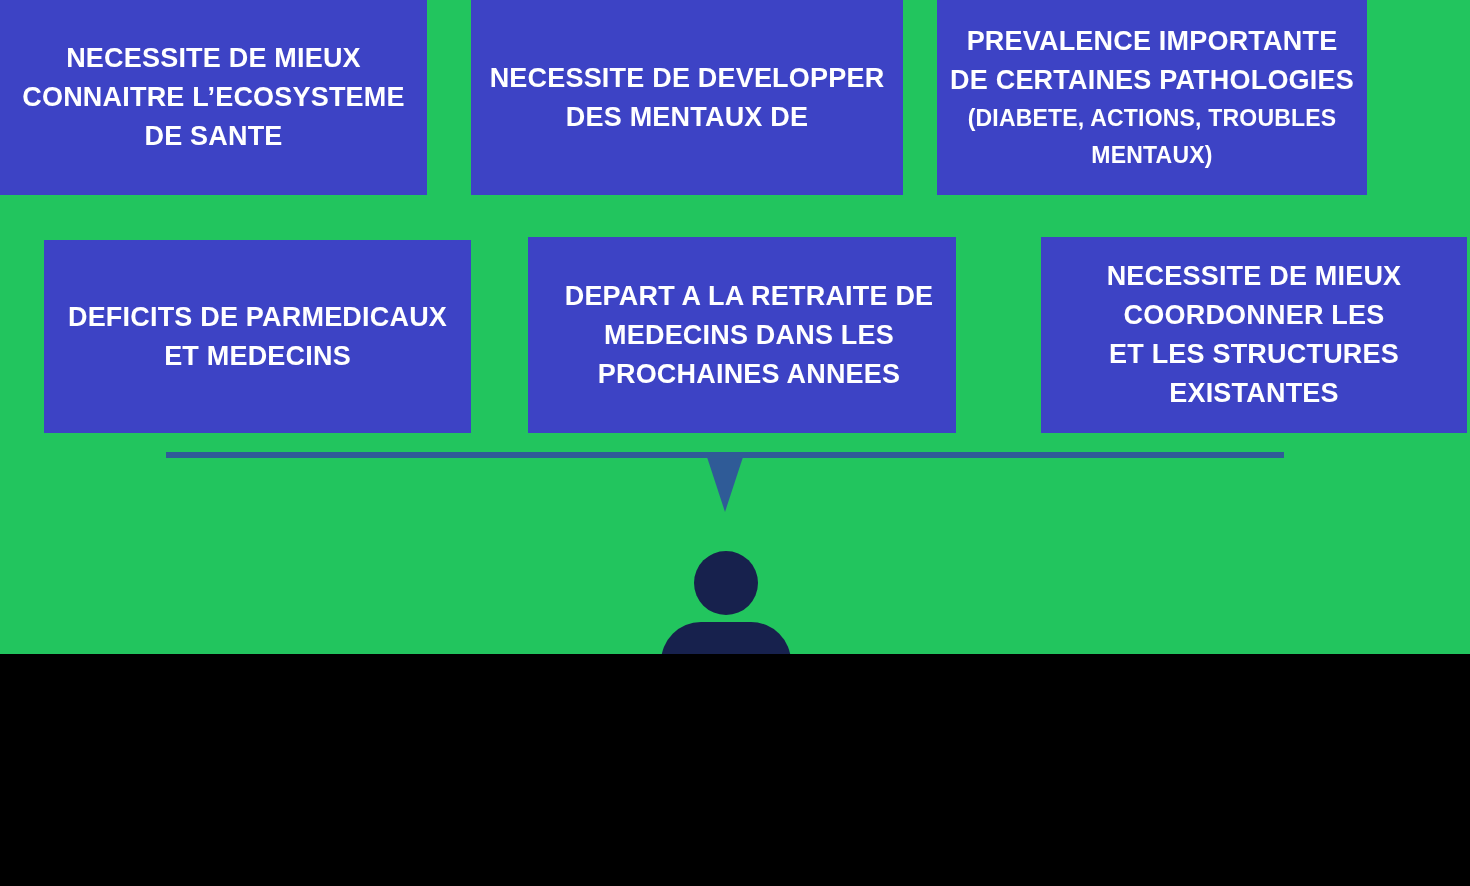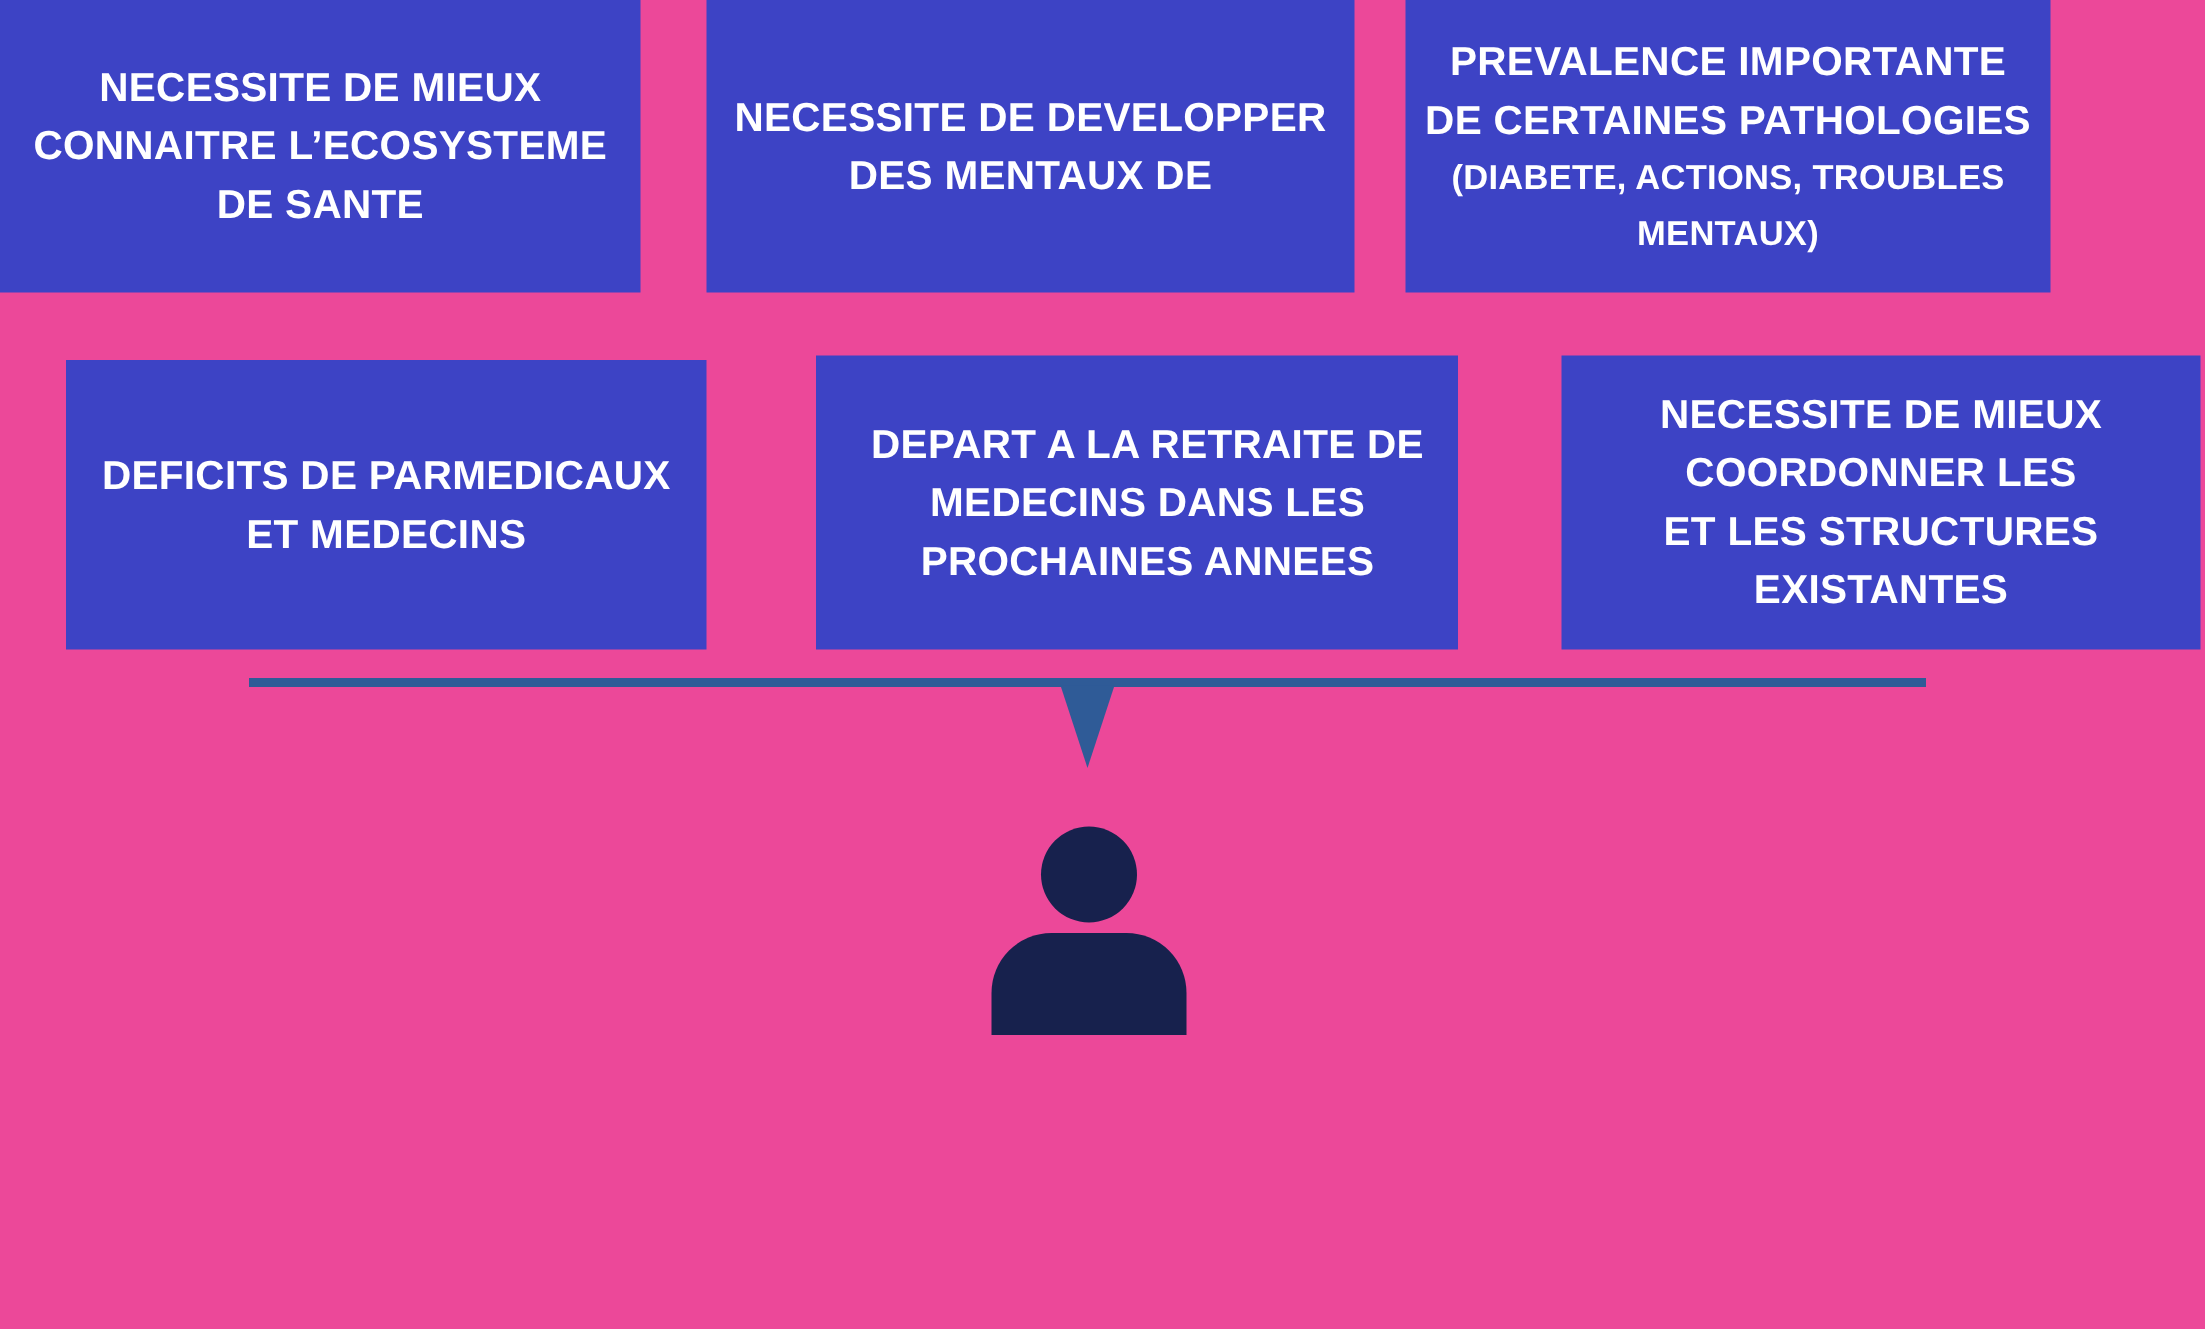--- a/index.html
+++ b/index.html
@@ -3,22 +3,22 @@
 <meta charset="utf-8">
 <style>
   html, body {
     margin: 0;
     padding: 0;
     background: #000000;
   }
   .canvas {
     position: relative;
     width: 1470px;
-    height: 886px;
-    background: #ec4899;
+    height: 654px;
+    background: #22c55e;
     overflow: hidden;
     font-family: "Liberation Sans", sans-serif;
   }
   .factor-box {
     position: absolute;
     background: #3D43C5;
     color: #FFFFFF;
     display: flex;
     flex-direction: column;
     align-items: center;
@@ -38,21 +38,21 @@
     font-size: 23px;
     line-height: 37px;
   }
   .seg-lg { font-size: 27px; }
   .seg-sm { font-size: 23px; margin-left: 0.28em; }
 
   #box-ecosystem   { left: 0px;    top: 0px;   width: 427px; height: 195px; }
   #box-prevention  { left: 471px;  top: 0px;   width: 432px; height: 195px; }
   #box-prevalence  { left: 937px;  top: 0px;   width: 430px; height: 195px; }
   #box-deficits    { left: 44px;   top: 240px; width: 427px; height: 193px; }
-  #box-retirement  { left: 544px;  top: 237px; width: 428px; height: 196px; padding-left: 22px; }
+  #box-retirement  { left: 528px;  top: 237px; width: 428px; height: 196px; padding-left: 22px; }
   #box-coordination{ left: 1041px; top: 237px; width: 426px; height: 196px; }
 
   .connector-line {
     position: absolute;
     left: 166px;
     top: 452px;
     width: 1118px;
     height: 6px;
     background: #2F5B97;
   }

